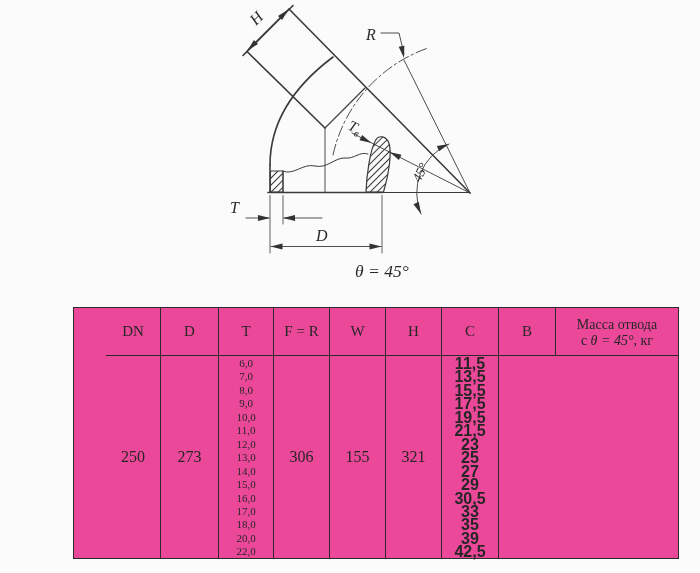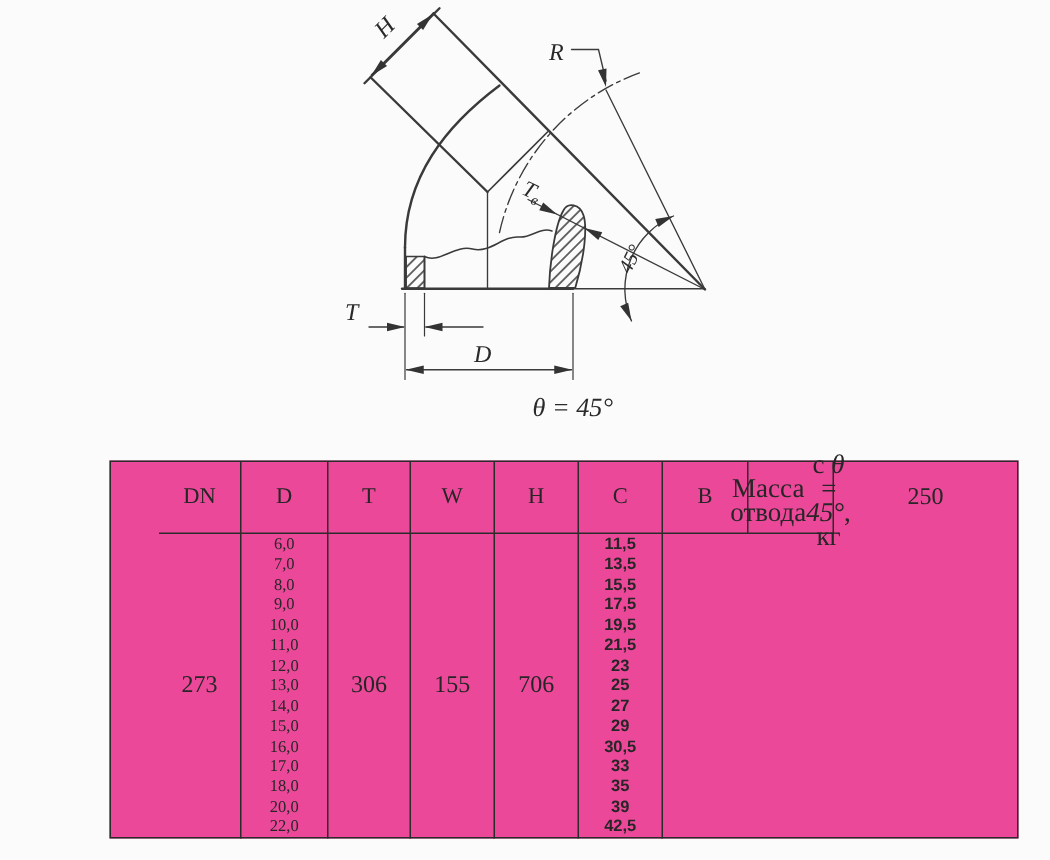--- a/index.html
+++ b/index.html
@@ -25,31 +25,31 @@
     padding-left:32px;
   }
   .cell{
     border-right:1px solid #2b2b2b;
     display:flex;align-items:center;justify-content:center;
     text-align:center;box-sizing:border-box;
     font-size:15px;
   }
   .cell:nth-child(9n){border-right:none;}
   .th{border-bottom:1.2px solid #2b2b2b;font-size:15px;}
-  .th-mass{font-size:18px;line-height:16px;flex-direction:row;padding:2px 2px 0 2px;}
+  .th-mass{font-size:14px;line-height:16px;flex-direction:column;padding:2px 2px 0 2px;}
   .td{align-items:center;font-size:16px;}
   .list{
     align-items:flex-start;
     white-space:pre-line;
     font-size:11px;line-height:13.45px;
     padding-top:1px;
   }
   .mass-list{
     font-family:"Liberation Sans", sans-serif;
-    font-weight:700;font-size:11px;line-height:13.45px;
+    font-weight:700;font-size:16px;line-height:13.45px;
   }
   .it{font-style:italic;}
 </style>
 </head>
 <body>
 
 <div id="stage">
 
   <svg width="700" height="300" viewBox="0 0 700 300" style="position:absolute;left:0;top:0;">
     <defs>
@@ -120,20 +120,21 @@
     <text class="dimlabel" font-size="16" x="230" y="213">T</text>
     <text class="dimlabel" font-size="16" x="316" y="241">D</text>
     <text class="dimlabel" font-size="17.5" x="355" y="277">θ = 45°</text>
   </svg>
 
   <div class="spec-table">
 
     <div class="cell th">DN</div>
     <div class="cell th">D</div>
     <div class="cell th">T</div>
+    <div class="cell th">F = R</div>
     <div class="cell th">W</div>
     <div class="cell th">H</div>
     <div class="cell th">C</div>
     <div class="cell th">B</div>
     <div class="cell th th-mass">
       <div>Масса отвода</div>
       <div><span>с </span><span class="it">θ = 45°</span><span>, кг</span></div>
     </div>
 
     <div class="cell td">250</div>
@@ -148,21 +149,21 @@
 13,0
 14,0
 15,0
 16,0
 17,0
 18,0
 20,0
 22,0</div>
     <div class="cell td">306</div>
     <div class="cell td">155</div>
-    <div class="cell td">706</div>
+    <div class="cell td">321</div>
     <div class="cell td list mass-list">11,5
 13,5
 15,5
 17,5
 19,5
 21,5
 23
 25
 27
 29

